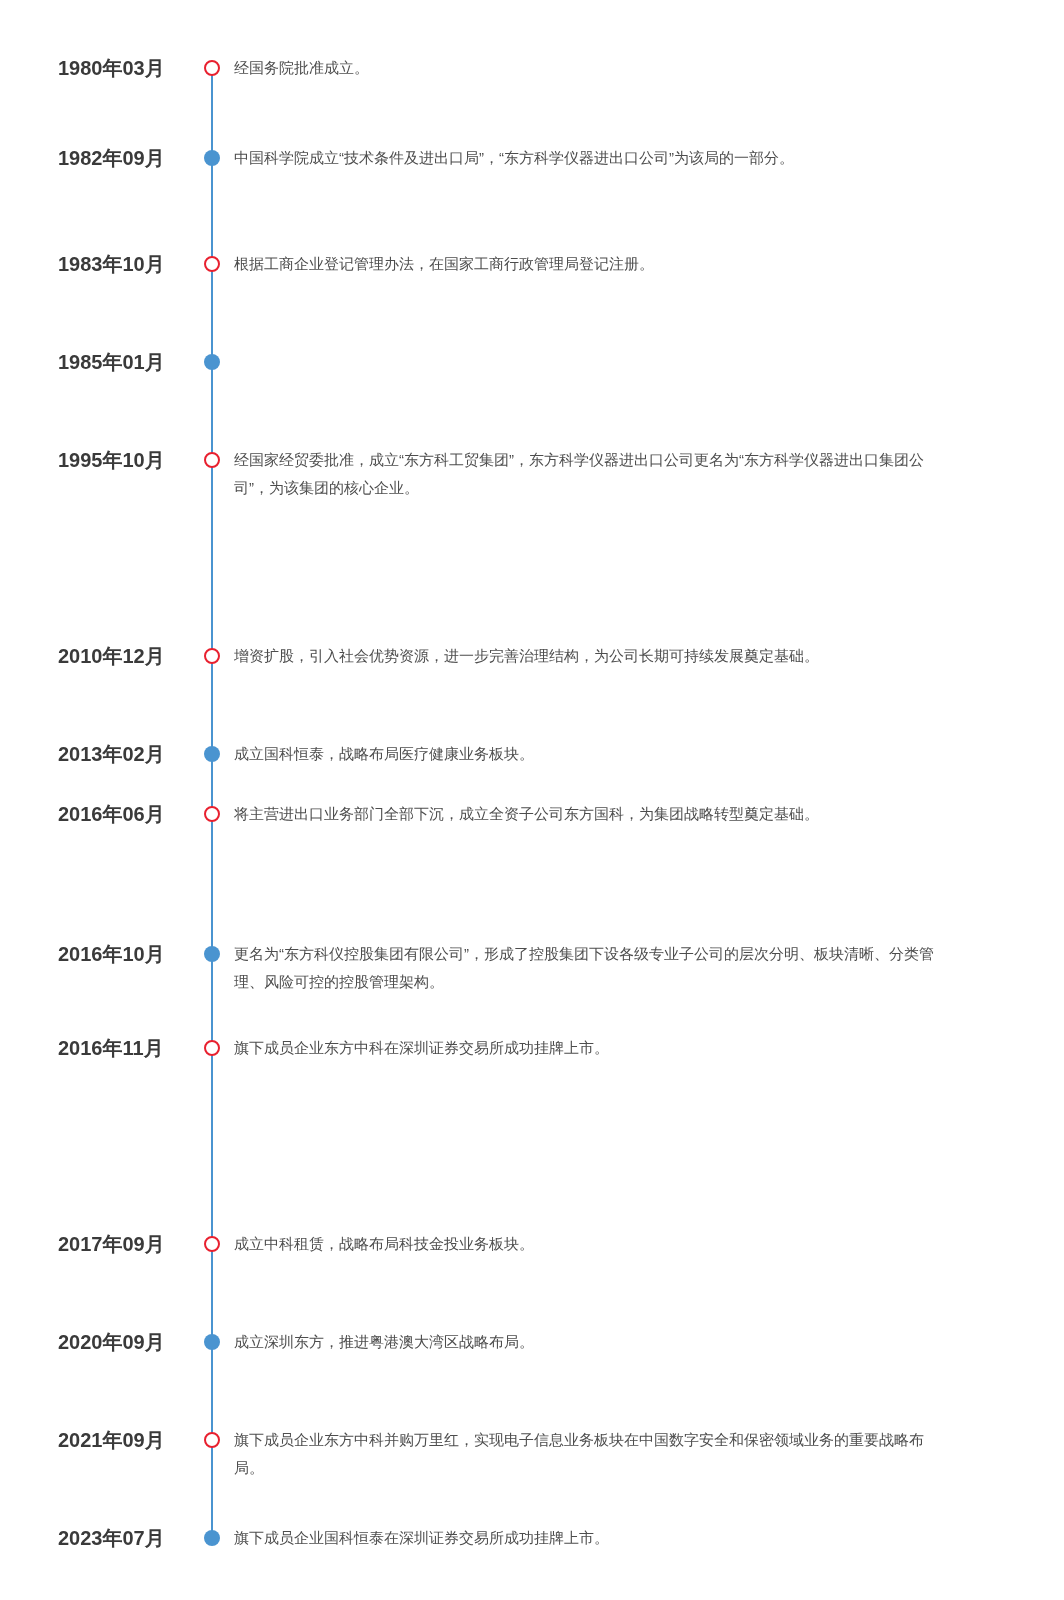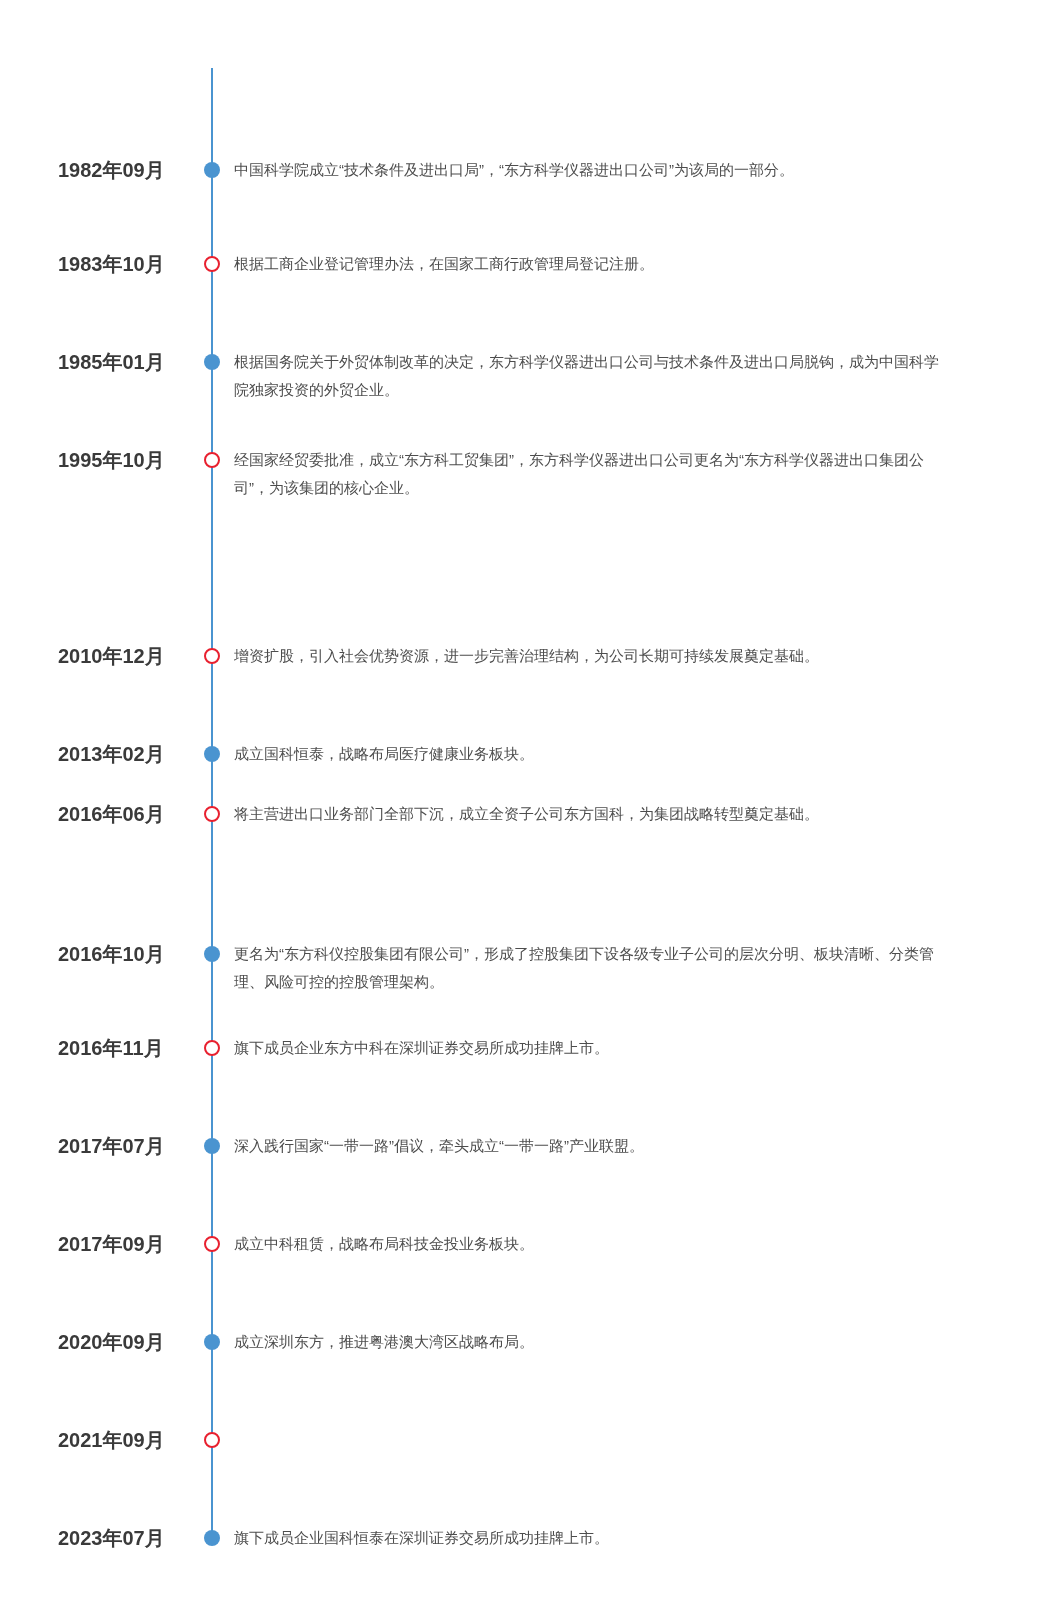--- a/index.html
+++ b/index.html
@@ -68,37 +68,41 @@
     color: #4d4d4d;
     line-height: 28px;
   }
 </style>
 </head>
 <body>
 
 <div class="page">
   <div class="timeline-axis"></div>
 
+  <div class="entry" style="top:54px">
+    <div class="entry-date">1980年03月</div>
+    <div class="entry-marker" data-marker="hollow"></div>
+    <div class="entry-text">经国务院批准成立。</div>
+  </div>
 
-  <div class="entry" style="top:156px">
+  <div class="entry" style="top:144px">
     <div class="entry-date">1982年09月</div>
     <div class="entry-marker" data-marker="filled"></div>
     <div class="entry-text">中国科学院成立“技术条件及进出口局”，“东方科学仪器进出口公司”为该局的一部分。</div>
   </div>
 
   <div class="entry" style="top:250px">
     <div class="entry-date">1983年10月</div>
     <div class="entry-marker" data-marker="hollow"></div>
     <div class="entry-text">根据工商企业登记管理办法，在国家工商行政管理局登记注册。</div>
   </div>
 
   <div class="entry" style="top:348px">
     <div class="entry-date">1985年01月</div>
     <div class="entry-marker" data-marker="filled"></div>
-    <div class="entry-text">根据国务院关于外贸体制改革的决定，东方科学仪器进出口公司与技术条件及进出口局脱钩，成为中国科学院独家投资的外贸企业。</div>
   </div>
 
   <div class="entry" style="top:446px">
     <div class="entry-date">1995年10月</div>
     <div class="entry-marker" data-marker="hollow"></div>
     <div class="entry-text">经国家经贸委批准，成立“东方科工贸集团”，东方科学仪器进出口公司更名为“东方科学仪器进出口集团公司”，为该集团的核心企业。</div>
   </div>
 
 
   <div class="entry" style="top:642px">
@@ -124,41 +128,37 @@
     <div class="entry-marker" data-marker="filled"></div>
     <div class="entry-text">更名为“东方科仪控股集团有限公司”，形成了控股集团下设各级专业子公司的层次分明、板块清晰、分类管理、风险可控的控股管理架构。</div>
   </div>
 
   <div class="entry" style="top:1034px">
     <div class="entry-date">2016年11月</div>
     <div class="entry-marker" data-marker="hollow"></div>
     <div class="entry-text">旗下成员企业东方中科在深圳证券交易所成功挂牌上市。</div>
   </div>
 
-  <div class="entry" style="top:1132px">
-    <div class="entry-date">2017年07月</div>
-    <div class="entry-marker" data-marker="filled"></div>
-    <div class="entry-text">深入践行国家“一带一路”倡议，牵头成立“一带一路”产业联盟。</div>
-  </div>
 
   <div class="entry" style="top:1230px">
     <div class="entry-date">2017年09月</div>
     <div class="entry-marker" data-marker="hollow"></div>
     <div class="entry-text">成立中科租赁，战略布局科技金投业务板块。</div>
   </div>
 
   <div class="entry" style="top:1328px">
     <div class="entry-date">2020年09月</div>
     <div class="entry-marker" data-marker="filled"></div>
     <div class="entry-text">成立深圳东方，推进粤港澳大湾区战略布局。</div>
   </div>
 
   <div class="entry" style="top:1426px">
     <div class="entry-date">2021年09月</div>
     <div class="entry-marker" data-marker="hollow"></div>
+    <div class="entry-text">旗下成员企业东方中科并购万里红，实现电子信息业务板块在中国数字安全和保密领域业务的重要战略布局。</div>
   </div>
 
   <div class="entry" style="top:1524px">
     <div class="entry-date">2023年07月</div>
     <div class="entry-marker" data-marker="filled"></div>
     <div class="entry-text">旗下成员企业国科恒泰在深圳证券交易所成功挂牌上市。</div>
   </div>
 </div>
 
 </body></html>

